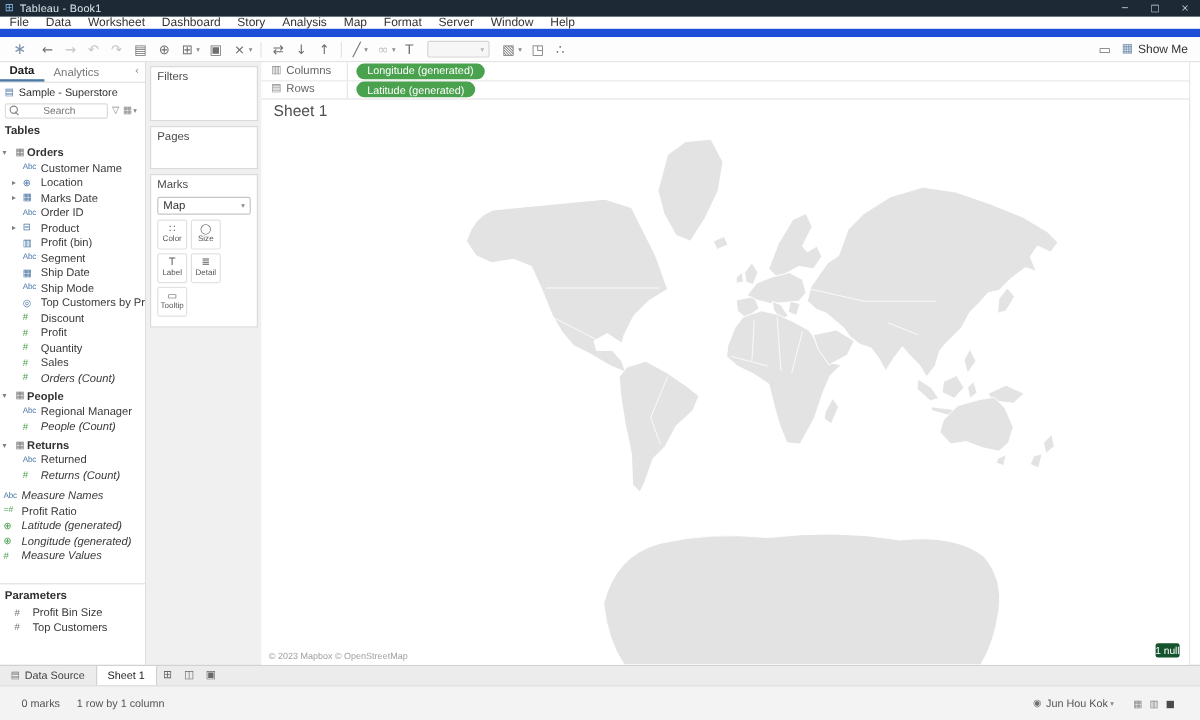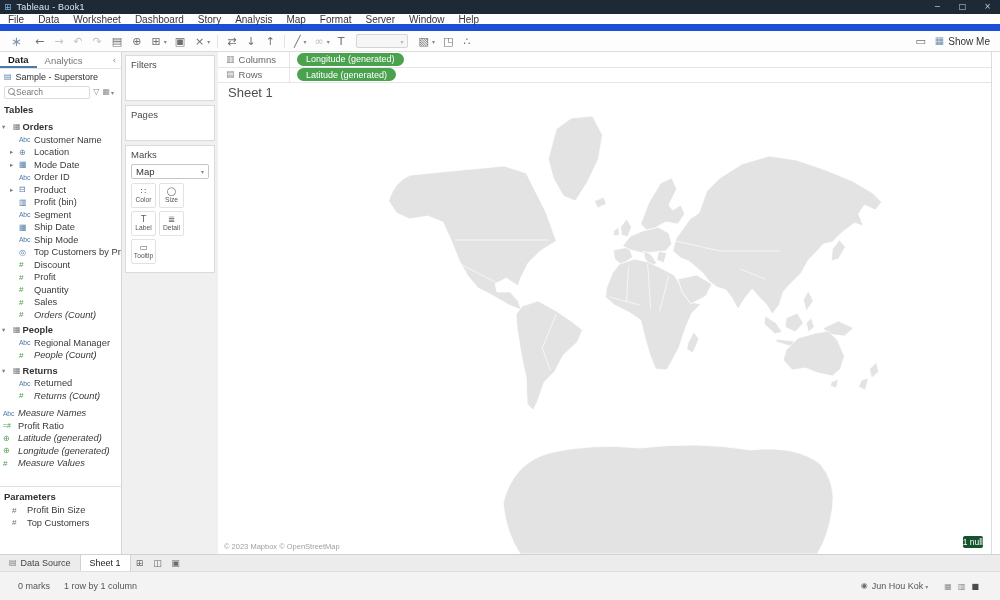--- a/index.html
+++ b/index.html
@@ -38,21 +38,21 @@
 
 
 .datapane{width:122px;flex:0 0 auto;background:#fff;border-right:1px solid #d6d6d6;display:flex;flex-direction:column;overflow:hidden}
 .dp-tabs{height:17px;display:flex;align-items:stretch;border-bottom:1px solid #e3e3e3;font-size:9.5px}
 .dp-tab{display:flex;align-items:center;padding:0 8px;color:#777}
 .dp-tab.active{color:#1a1a1a;font-weight:bold;border-bottom:2px solid #4e79a7}
 .dp-collapse{margin-left:auto;display:flex;align-items:center;padding:0 5px;color:#888;font-size:9px}
 .ds-row{height:15px;display:flex;align-items:center;gap:4px;padding:0 4px;font-size:9px;color:#2f2f2f}
 .ds-row .ic{color:#4e79a7;font-size:8px}
 .search-row{height:16px;display:flex;align-items:center;gap:3px;padding:0 4px}
-.search-box{flex:1;display:flex;align-items:center;gap:0;border:1px solid #dcdcdc;height:13px;padding:0 3px;border-radius:2px}
+.search-box{flex:1;display:flex;align-items:center;gap:20px;border:1px solid #dcdcdc;height:13px;padding:0 3px;border-radius:2px}
 .mag{width:8px;height:8px;position:relative;flex:0 0 auto}
 .mag::before{content:"";position:absolute;width:5px;height:5px;border:1px solid #8a8a8a;border-radius:50%;left:0;top:0}
 .mag::after{content:"";position:absolute;width:4px;height:1px;background:#8a8a8a;transform:rotate(45deg);left:4px;top:6px}
 .search-input{border:none;outline:none;width:100%;font-size:8.5px;font-family:"Liberation Sans",sans-serif;color:#333;background:transparent}
 .search-side{color:#8a8a8a;font-size:8px}
 .pane-label{font-size:9.5px;font-weight:bold;color:#2f2f2f;padding:4px 4px 2px 4px}
 .fieldlist{flex:1;overflow:hidden;padding-top:1px}
 .trow{height:12.5px;display:flex;align-items:center;gap:2px;padding-left:2px;font-size:9.3px;font-weight:bold;color:#333;white-space:nowrap;margin-top:3px}
 .trow .ic{color:#777;font-size:8px}
 .frow{height:12.5px;display:flex;align-items:center;padding-left:10px;font-size:9.3px;color:#3a3a3a;white-space:nowrap}
@@ -219,21 +219,21 @@
             <span class="fname">Customer Name</span>
           </div>
         <div class="frow">
             <span class="exp">▸</span>
             <span class="ficon c-blue">⊕</span>
             <span class="fname">Location</span>
           </div>
         <div class="frow">
             <span class="exp">▸</span>
             <span class="ficon c-blue">▦</span>
-            <span class="fname">Mode Date</span>
+            <span class="fname">Marks Date</span>
           </div>
         <div class="frow">
             <span class="exp"></span>
             <span class="ficon i-abc c-blue">Abc</span>
             <span class="fname">Order ID</span>
           </div>
         <div class="frow">
             <span class="exp">▸</span>
             <span class="ficon c-blue">⊟</span>
             <span class="fname">Product</span>

